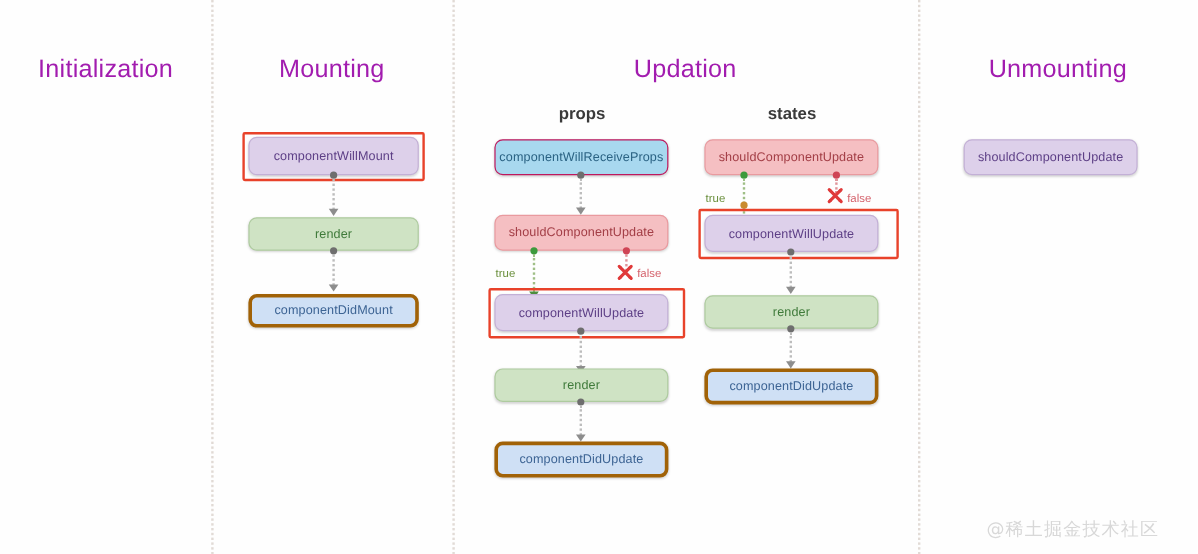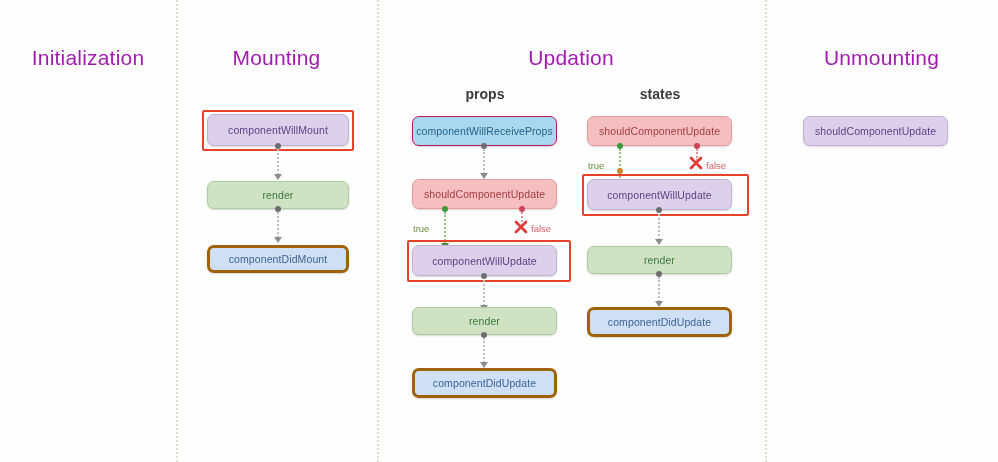--- a/index.html
+++ b/index.html
@@ -232,14 +232,15 @@
 
   <div class="node green" style="left:587px; top:246px; width:145px; height:28px;">render</div>
   <div class="dot" style="left:656px; top:271px;"></div>
   <div class="connector" style="left:658px; top:277px; height:25px;"></div>
   <div class="arrow-head" style="left:655px; top:301px;"></div>
 
   <div class="node blue" style="left:587px; top:307px; width:145px; height:30px;">componentDidUpdate</div>
 
   <div class="node purple" style="left:803px; top:116px; width:145px; height:30px;">shouldComponentUpdate</div>
 
+  <div class="watermark" style="left:822px; top:432px;">@稀土掘金技术社区</div>
 
 </div>
 
 </body></html>

